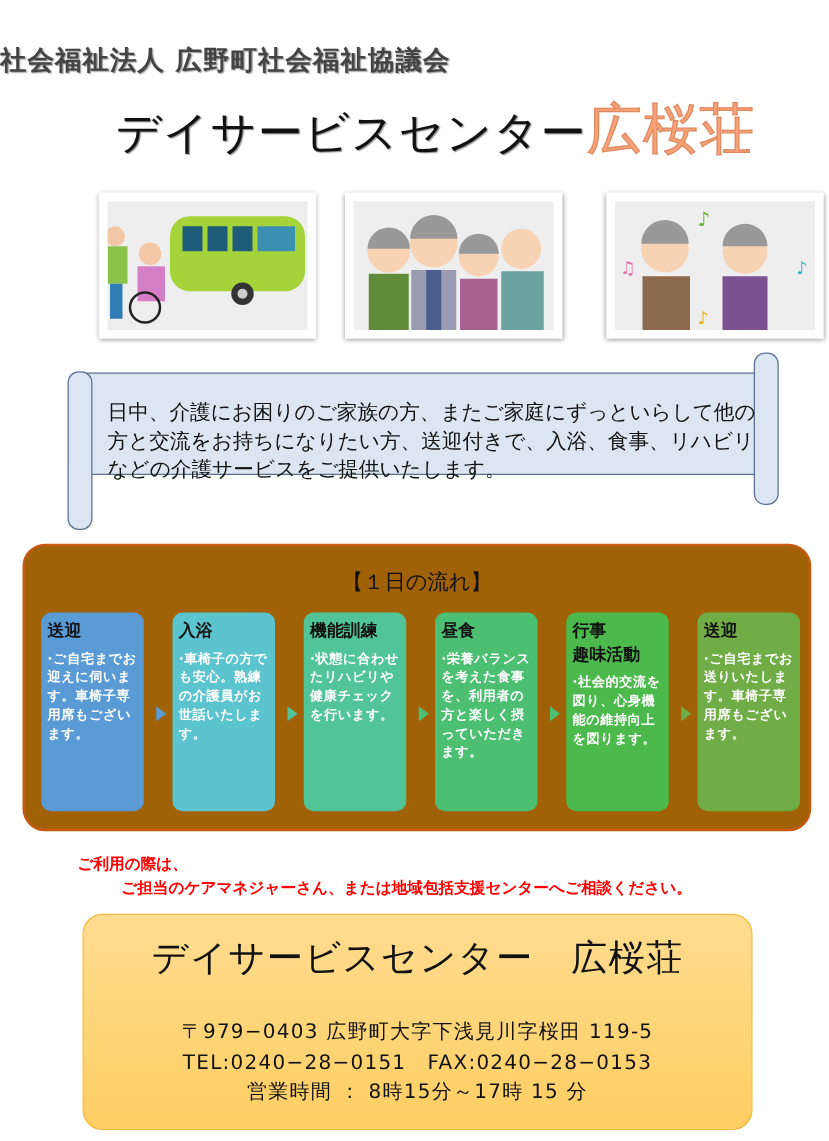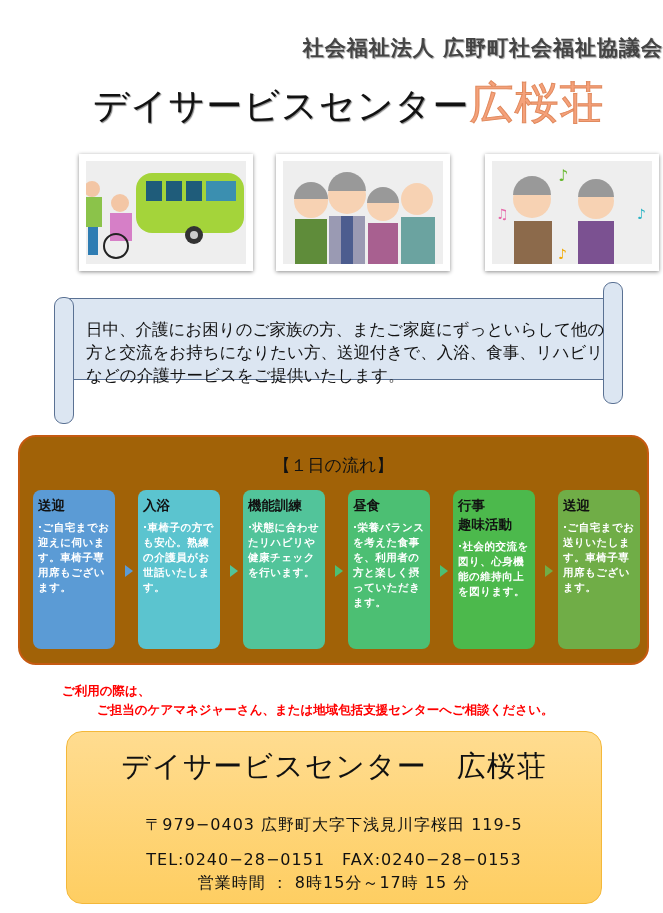--- a/index.html
+++ b/index.html
@@ -1,17 +1,17 @@
 <!DOCTYPE html>
 <html><head>
 <meta charset="utf-8">
 <style>
 *{box-sizing:border-box;margin:0;padding:0}
 body{width:663px;height:913px;background:#fff;font-family:"DejaVu Sans",sans-serif;position:relative;overflow:hidden;color:#111}
-.org{position:absolute;top:34px;left:0;width:663px;text-align:right;font-size:21px;font-weight:bold;color:#444;letter-spacing:1px;text-shadow:1px 1px 1px #999}
+.org{position:absolute;top:34px;left:0;width:663px;text-align:left;font-size:21px;font-weight:bold;color:#444;letter-spacing:1px;text-shadow:1px 1px 1px #999}
 .title{position:absolute;top:74px;left:17px;width:663px;text-align:center;font-size:36px;letter-spacing:1px;text-shadow:1px 1px 1px #888}
 .title .accent{color:#f5a17a;font-size:44px;text-shadow:none;-webkit-text-stroke:1px #e08a5e}
 .pic{position:absolute;top:154px;width:174px;height:117px;background:#fff;box-shadow:0 1px 4px rgba(0,0,0,.45);padding:7px}
 .pic .inner{width:100%;height:100%;background:#eee;position:relative;overflow:hidden}
 .scroll{position:absolute;left:55px;top:298px;width:567px;height:82px;background:#dce6f2;border:1.5px solid #5a7193;border-radius:7px}
 .scroll:before{content:"";position:absolute;left:-2px;top:-2px;width:18px;height:125px;border:1.5px solid #5a7193;border-radius:9px;background:#dce6f2}
 .scroll:after{content:"";position:absolute;right:-2px;top:-17px;width:18px;height:120px;border:1.5px solid #5a7193;border-radius:9px;background:#dce6f2}
 .scroll p{position:absolute;left:30px;top:19px;width:530px;font-size:16.5px;line-height:23px;z-index:2}
 .flow{position:absolute;left:18px;top:435px;width:631px;height:230px;background:#a16207;border:2.5px solid #c55a11;border-radius:18px}
 .flow h2{position:absolute;top:17px;left:0;width:100%;text-align:center;font-size:17px;font-weight:normal}
@@ -130,15 +130,15 @@
 </div>
 
 <div class="note">
   <div>ご利用の際は、</div>
   <div class="l2">ご担当のケアマネジャーさん、または地域包括支援センターへご相談ください。</div>
 </div>
 
 <div class="info">
   <div class="n">デイサービスセンター　広桜荘</div>
   <div class="a">〒979−0403 広野町大字下浅見川字桜田 119-5</div>
-  <div class="a" style="margin-top:12px">TEL:0240−28−0151　FAX:0240−28−0153</div>
+  <div class="a" style="margin-top:2px">TEL:0240−28−0151　FAX:0240−28−0153</div>
   <div class="a" style="margin-top:0">営業時間 ： 8時15分～17時 15 分</div>
 </div>
 
 </body></html>

